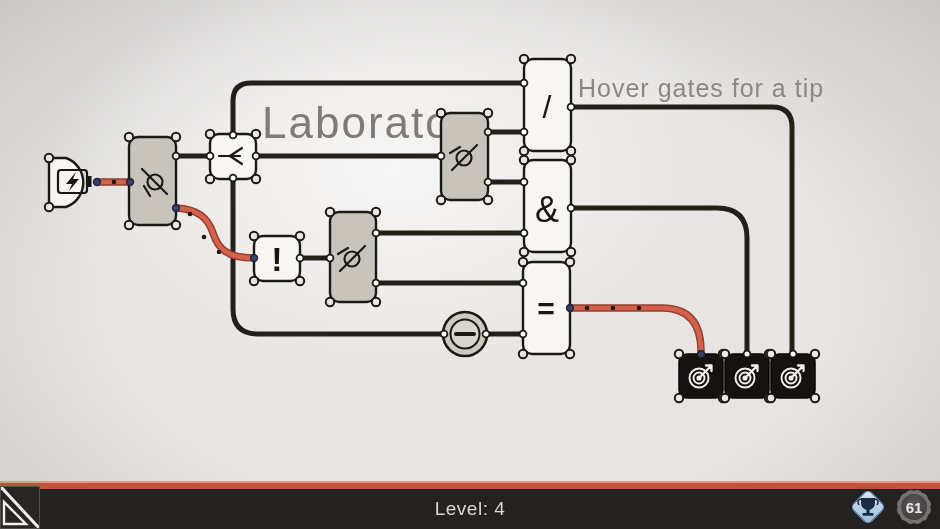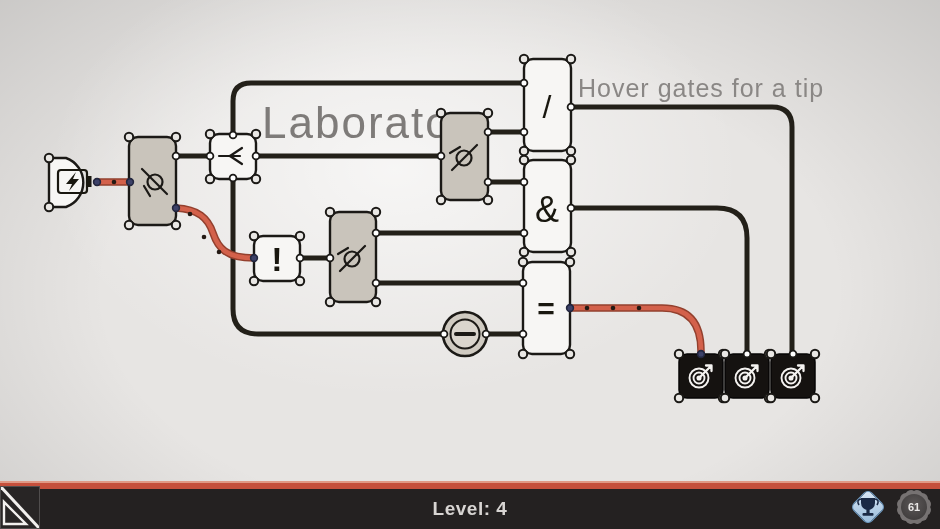--- a/index.html
+++ b/index.html
@@ -20,35 +20,35 @@
   .gsym{fill:#19170f;text-anchor:middle;dominant-baseline:central;font-family:"Liberation Sans",sans-serif;}
   .micon{stroke:#1b1916;stroke-width:2.2;fill:none;stroke-linecap:round;}
   .bead{fill:#241a14;}
   .tbox{fill:#151210;stroke:#060505;stroke-width:1.5;}
   .ticon{stroke:#f4f2f0;stroke-width:1.9;fill:none;stroke-linecap:round;}
   
   .stripe{position:absolute;left:0;top:481px;width:940px;height:8px;
     background:linear-gradient(#e09a86 0%,#e09a86 22%,#c5503c 28%,#c5503c 100%);}
   .bar{position:absolute;left:0;top:489px;width:940px;height:40px;background:#242121;
     display:flex;align-items:center;justify-content:center;}
-  .bar-level{color:#d8d5d3;font-size:19px;letter-spacing:.5px;font-weight:bold;}
+  .bar-level{color:#d8d5d3;font-size:19px;letter-spacing:.5px;}
   .menu-btn{position:absolute;left:0;bottom:0;width:40px;height:43px;background:#282525;
     border:1px solid #504d4d;box-sizing:border-box;cursor:pointer;z-index:3;}
   .hud-right{position:absolute;right:6px;bottom:2px;display:flex;align-items:center;gap:6px;z-index:3;}
   .trophy-btn{position:relative;width:40px;height:40px;cursor:pointer;}
   .trophy-diamond{position:absolute;left:7px;top:7px;width:26px;height:26px;border-radius:6px;
     transform:rotate(45deg);background:linear-gradient(135deg,#dbe8f5,#96bada);border:1px solid #6f9cc4;box-sizing:border-box;}
   .trophy-btn svg{position:absolute;left:0;top:0;}
   .badge{position:relative;width:40px;height:40px;cursor:pointer;}
   .badge .tooth{position:absolute;left:6px;top:6px;width:28px;height:28px;border-radius:6px;background:#767272;}
   .t2{transform:rotate(30deg);} .t3{transform:rotate(60deg);}
   .badge .core{position:absolute;left:7px;top:7px;width:26px;height:26px;border-radius:50%;
     background:radial-gradient(circle at 50% 40%,#5b5757,#423f3f 75%);
     display:flex;align-items:center;justify-content:center;}
-  .badge .core span{color:#e9e7e6;font-size:11px;font-weight:bold;}
+  .badge .core span{color:#e9e7e6;font-size:15px;font-weight:bold;}
 </style>
 </head>
 <body>
 
 <div class="stage">
 
   <svg class="board" width="940" height="478" viewBox="0 0 940 478">
     <defs>
       <g id="notch">
           <circle r="4.2" fill="#e9e7e4" stroke="#1b1916" stroke-width="2"></circle>

